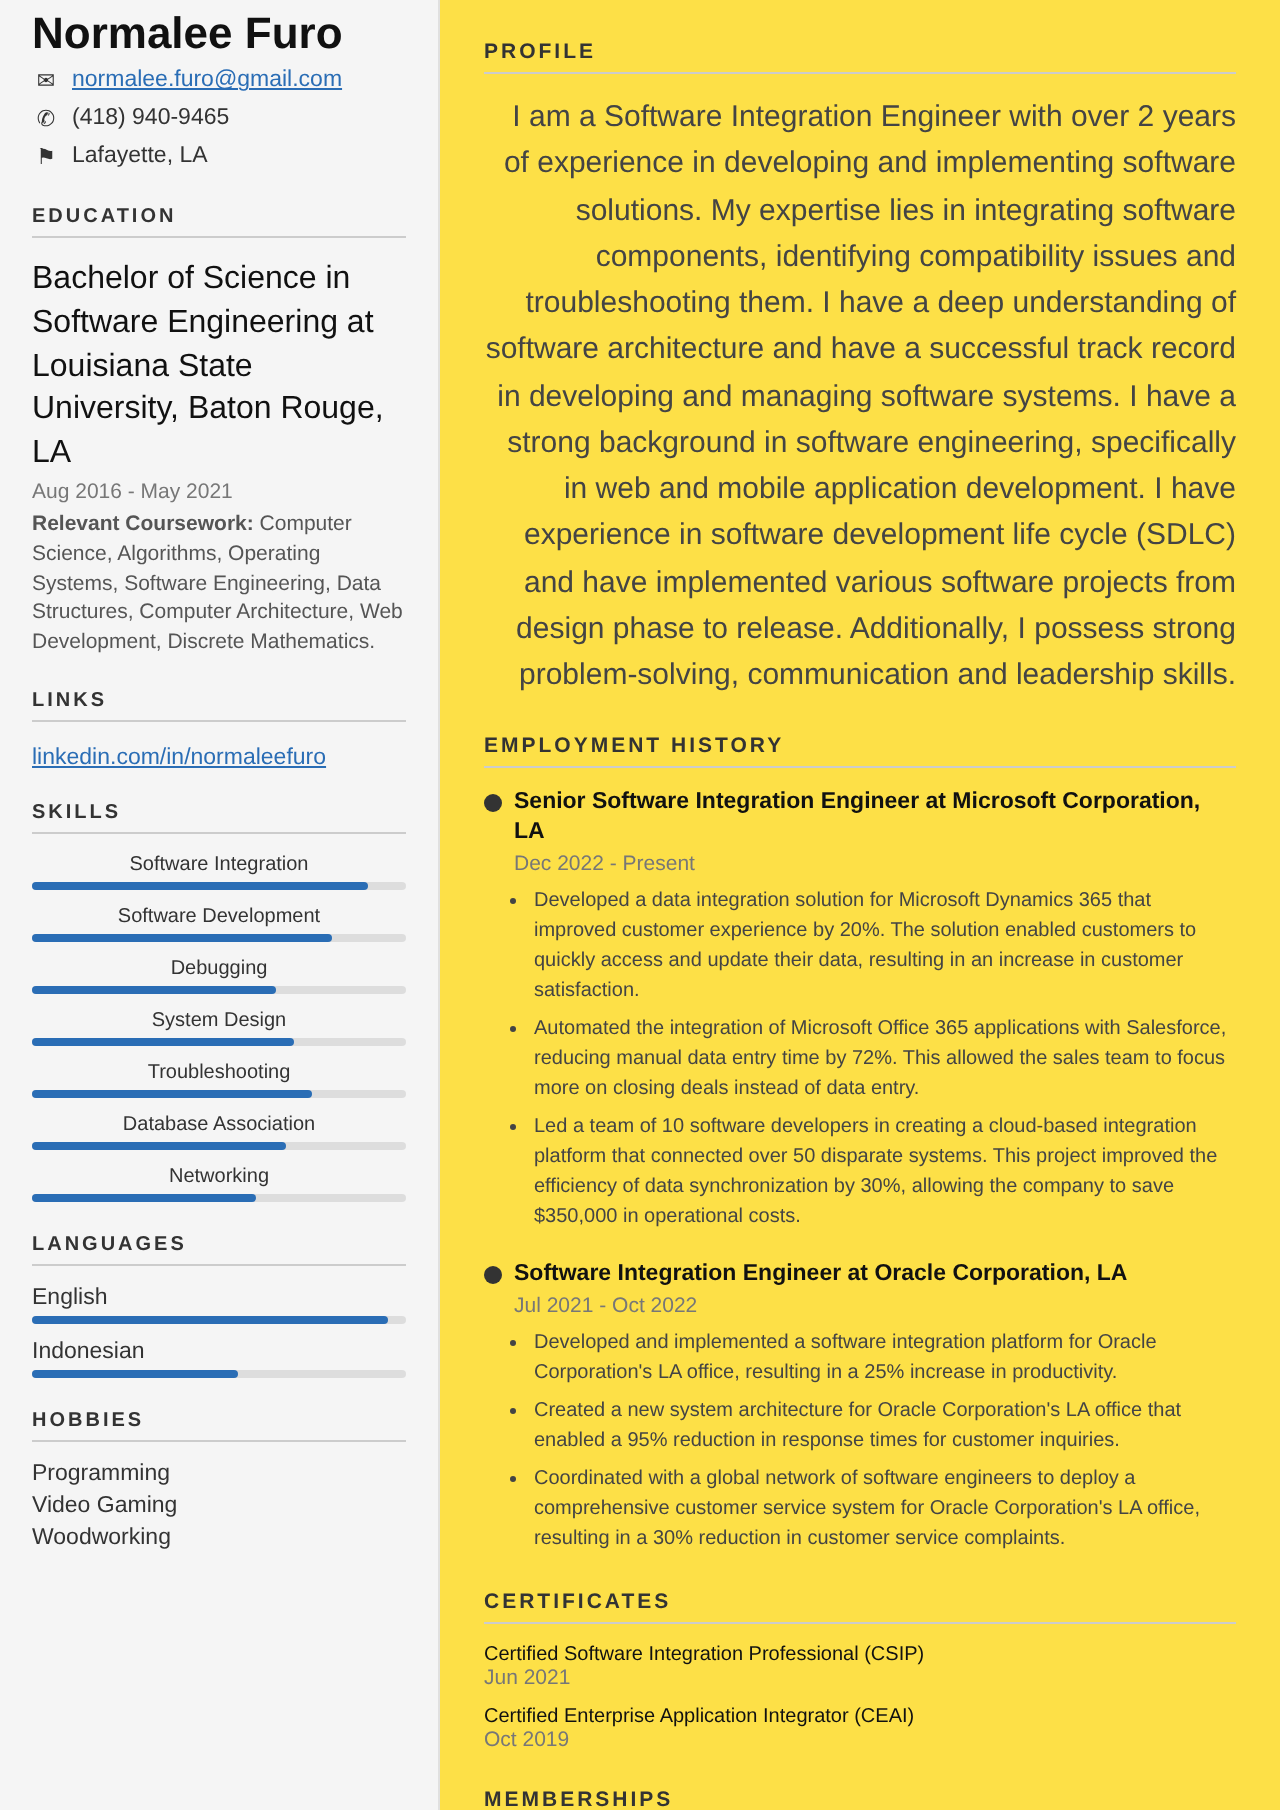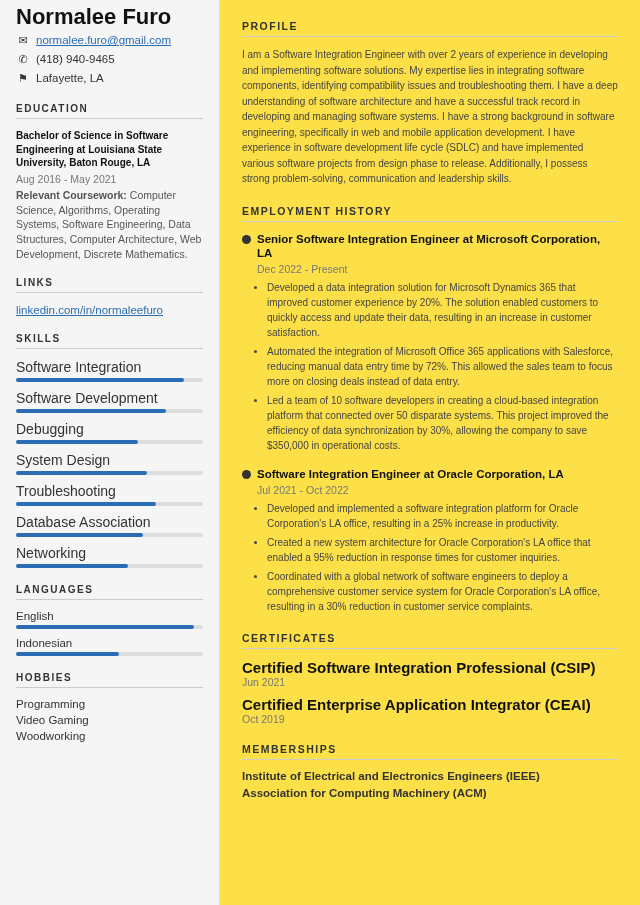--- a/index.html
+++ b/index.html
@@ -68,22 +68,22 @@
       text-transform: uppercase;
       border-bottom: 1.5px solid #ccc;
       padding-bottom: 4px;
       margin-bottom: 10px;
       margin-top: 4px;
     }
     .sidebar-section {
       margin-bottom: 16px;
     }
     .edu-degree {
-      font-size: 10px;
-      font-weight: 700;
+      font-size: 16px;
+      font-weight: 400;
       color: #111;
       line-height: 1.35;
       margin-bottom: 3px;
     }
     .edu-date {
       font-size: 10.5px;
       color: #777;
       margin-bottom: 3px;
     }
     .edu-courses {
@@ -93,23 +93,24 @@
     }
     .link-item a {
       color: #2a6db5;
       text-decoration: underline;
       font-size: 11.5px;
     }
     .skill-item {
       margin-bottom: 8px;
     }
     .skill-label {
-      font-size: 14px;
-      color: #333;
-      margin-bottom: 3px;
+      font-size: 10px;
+      color: #333;
+      margin-bottom: 3px;
+      text-align: center;
     }
     .skill-bar-bg {
       height: 4px;
       background: #ddd;
       border-radius: 2px;
       width: 100%;
     }
     .skill-bar-fill {
       height: 4px;
       background: #2a6db5;
@@ -142,23 +143,24 @@
       font-size: 10.5px;
       font-weight: 700;
       letter-spacing: 1.5px;
       text-transform: uppercase;
       color: #333;
       border-bottom: 1.5px solid #ccc;
       padding-bottom: 4px;
       margin-bottom: 10px;
     }
     .profile-text {
-      font-size: 10px;
+      font-size: 15px;
       color: #444;
       line-height: 1.55;
+      text-align: right;
     }
     .job {
       margin-bottom: 14px;
     }
     .job-header {
       display: flex;
       align-items: flex-start;
       gap: 6px;
       margin-bottom: 2px;
     }
@@ -189,22 +191,22 @@
     .job-bullets li {
       font-size: 10px;
       color: #444;
       line-height: 1.5;
       margin-bottom: 4px;
     }
     .cert-item {
       margin-bottom: 8px;
     }
     .cert-name {
-      font-size: 15px;
-      font-weight: 700;
+      font-size: 10px;
+      font-weight: 400;
       color: #111;
     }
     .cert-date {
       font-size: 10.5px;
       color: #777;
     }
     .membership-item {
       font-size: 11.5px;
       color: #333;
       margin-bottom: 5px;

